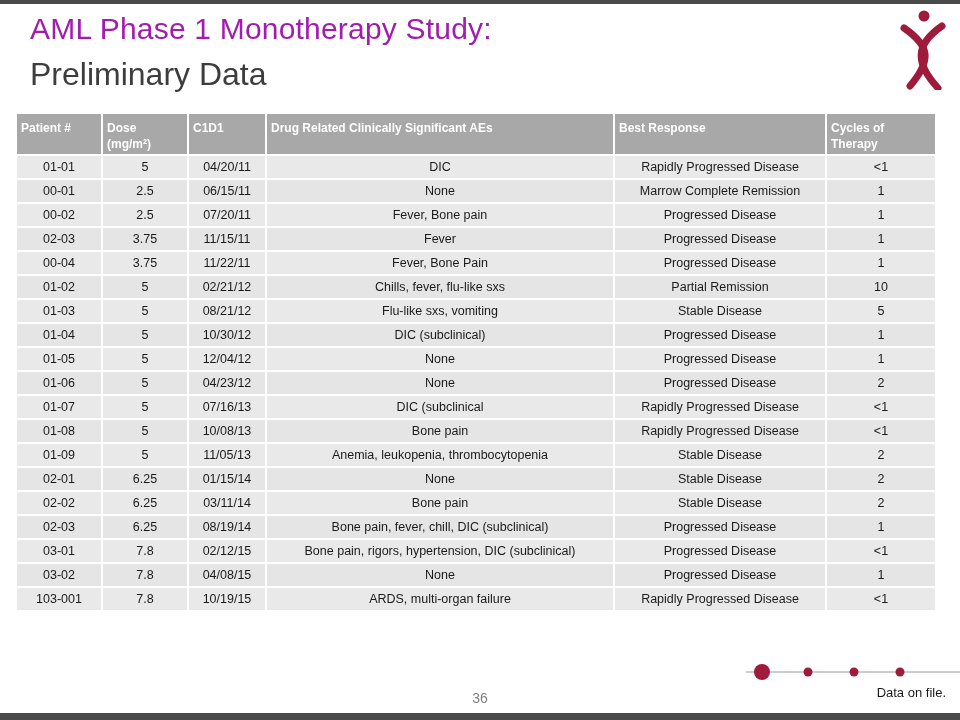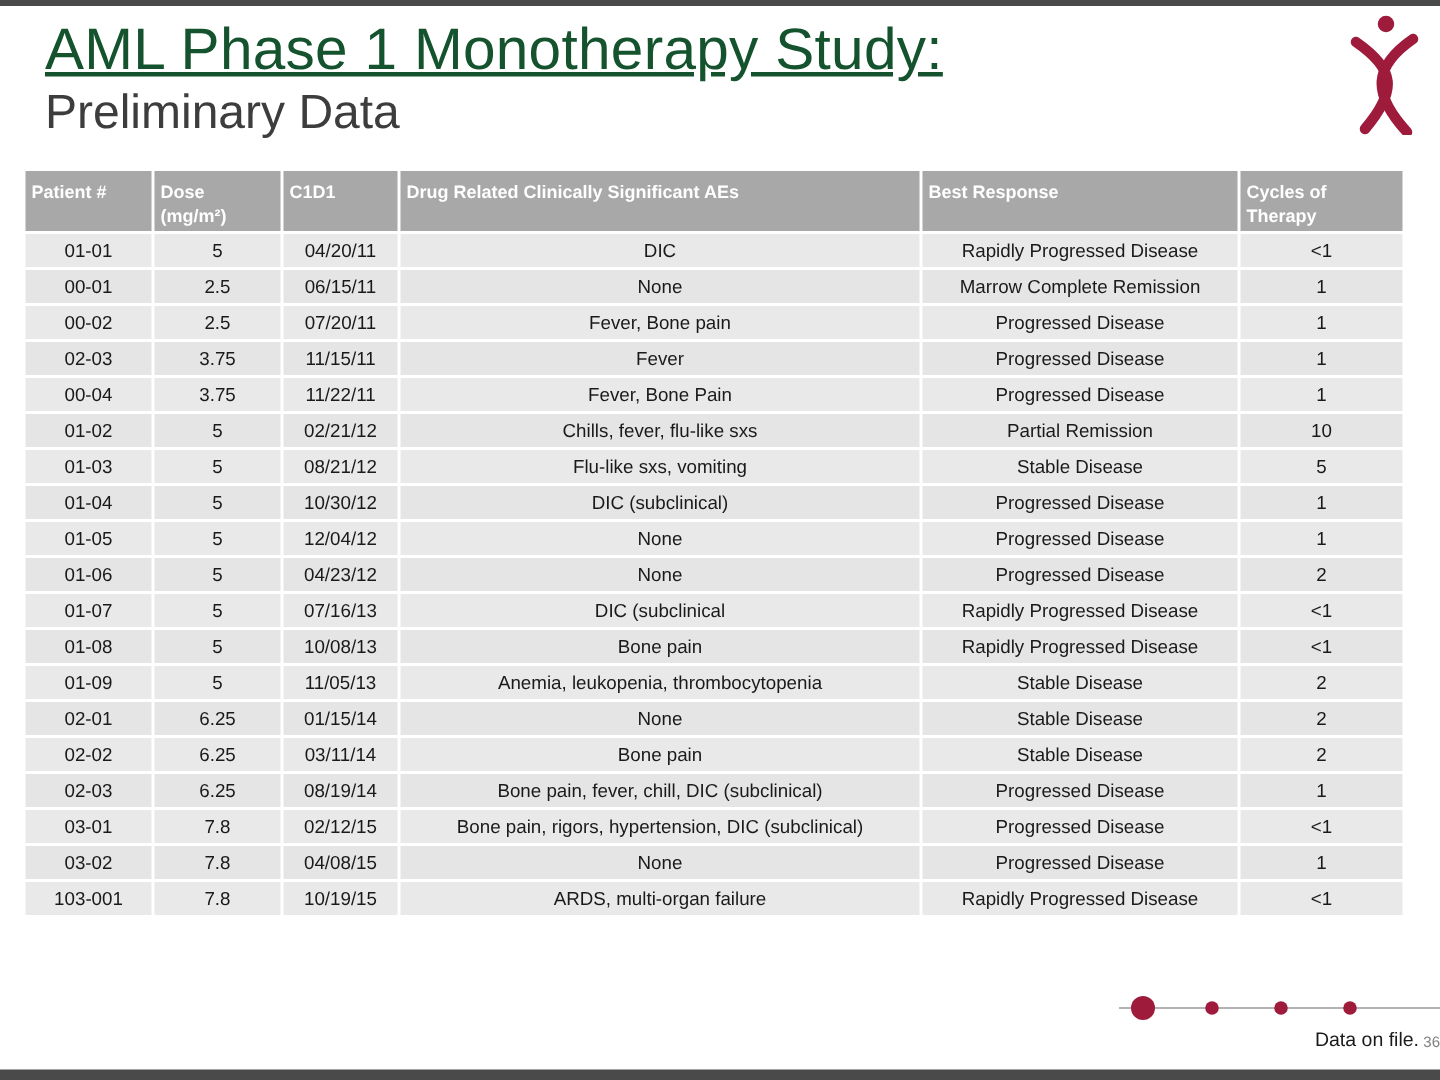--- a/index.html
+++ b/index.html
@@ -9,21 +9,21 @@
     font-family:"Liberation Sans", sans-serif;
     position:relative;
   }
   .slide {
     position:absolute; top:4px; left:0;
     width:960px; height:709px;
     background:#ffffff;
   }
   .title {
     position:absolute; left:30px; top:8px;
-    font-size:39px; color:#14532d; letter-spacing:0.2px;text-decoration:underline;
+    font-size:30px; color:#a21caf; letter-spacing:0.2px;
   }
   .subtitle {
     position:absolute; left:30px; top:52px;
     font-size:32px; color:#3d3d3d;
   }
   .logo { position:absolute; right:12px; top:4px; width:52px; height:82px; }
 
   table.data-table {
     position:absolute; left:15px; top:108px; width:922px;
     border-collapse:separate; border-spacing:2px; table-layout:fixed;
@@ -48,21 +48,21 @@
     font-size:18px; color:#111111; line-height:1.3;
   }
   .bullet .sq {
     width:7px; height:7px; flex:none; margin-right:15px;
     background:var(--accent,#9e1b3c);
   }
 
   .deco { position:absolute; left:746px; top:658px; }
   .page-num {
     position:absolute; left:0; top:686px; width:100%;
-    text-align:right; font-size:10px; color:#808080;
+    text-align:center; font-size:14px; color:#808080;
   }
   .footnote {
     position:absolute; right:14px; top:681px;
     font-size:13px; color:#1a1a1a;
   }
 </style>
 </head>
 <body>
 
 <div class="slide">

